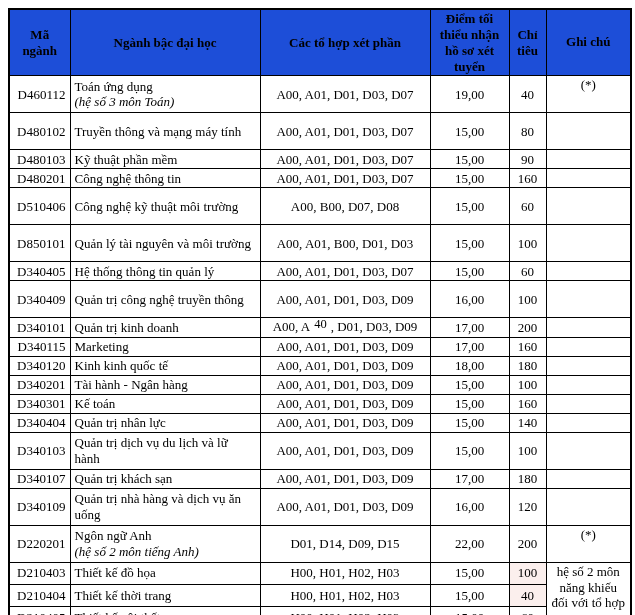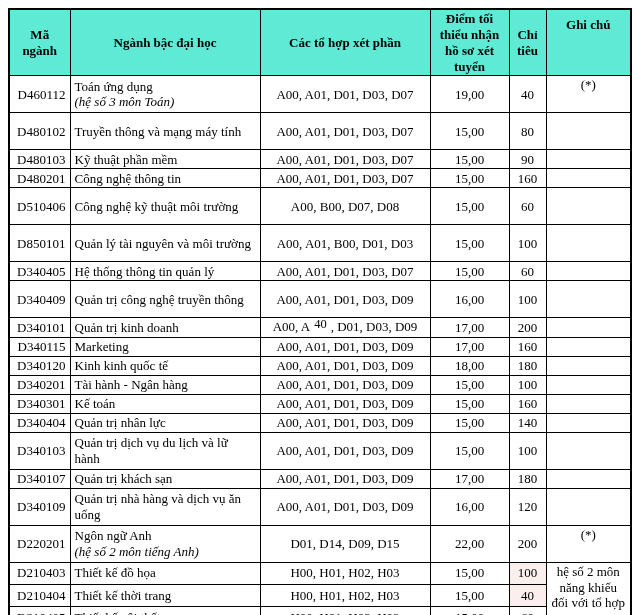--- a/index.html
+++ b/index.html
@@ -21,28 +21,28 @@
   }
   table.admissions th, table.admissions td {
     border: 1px solid #000;
     font-size: 13px;
     line-height: 1.22;
     padding: 1px 4px;
     overflow: hidden;
     color: #000;
   }
   thead th {
-    background: #5eead4;
+    background: #1d4ed8;
     color: #17365D;
     font-weight: bold;
     vertical-align: middle;
     height: 62px;
     padding: 2px 3px;
   }
-  thead th.note-head { vertical-align: top; padding-top: 7px; }
+  thead th.note-head { vertical-align: top; padding-top: 24px; }
   td.code   { text-align: right; vertical-align: middle; }
   td.major  { text-align: left;   vertical-align: middle; padding-left: 6px; }
   td.combos { text-align: center; vertical-align: middle; }
   td.score  { text-align: center; vertical-align: middle; }
   td.quota  { text-align: center; vertical-align: middle; }
   td.note   { text-align: center; vertical-align: top; padding-top: 2px; }
   td.note-merged { text-align: center; vertical-align: middle; padding: 1px 3px; }
   tr.tall td { height: 37px; }
   tr.short td { height: 19px; }
   .major-sub { font-style: italic; }

